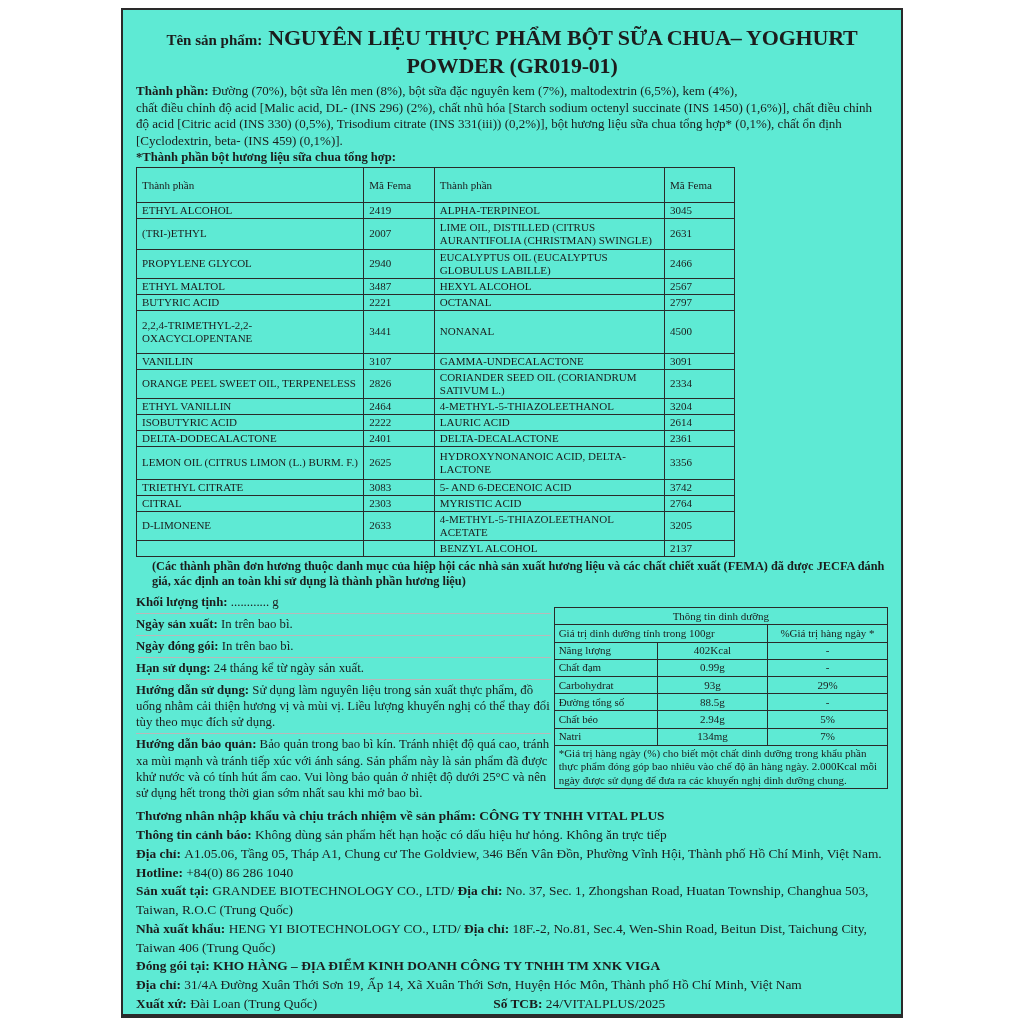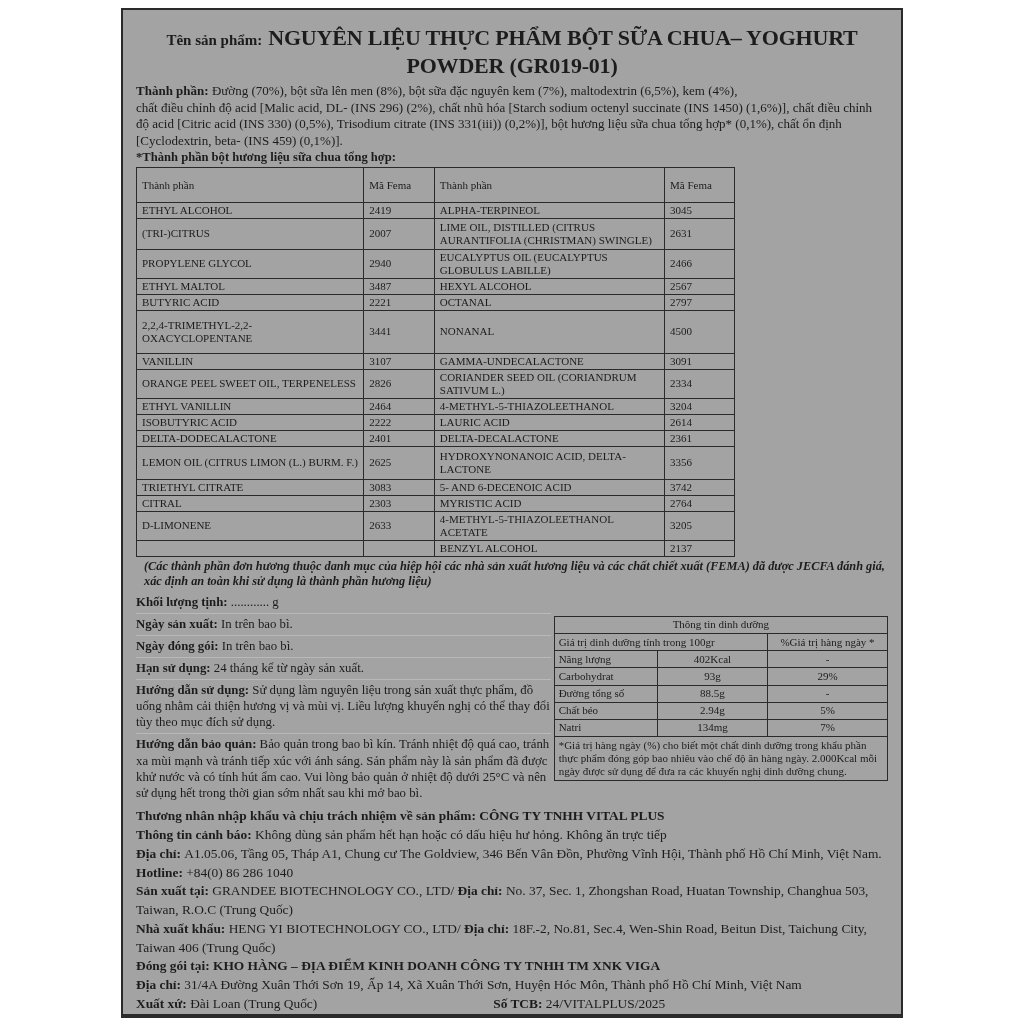--- a/index.html
+++ b/index.html
@@ -4,21 +4,21 @@
 <style>
   html,body{margin:0;padding:0;}
   body{
     width:1024px;height:1024px;background:#ffffff;position:relative;
     font-family:"Liberation Serif","DejaVu Serif",serif;color:#1c1c1c;
     -webkit-font-smoothing:antialiased;
   }
   .page{
     position:absolute;left:121px;top:8px;width:782px;height:1010px;
     border:2px solid #2a2a2a;border-bottom-width:4px;box-sizing:border-box;
-    padding:10px 13px 6px 13px;overflow:hidden;background:#a3a3a3;
+    padding:10px 13px 6px 13px;overflow:hidden;background:#5eead4;
   }
   .b{font-weight:bold;}
   
   .title-block{text-align:center;margin:4px 0 4px 0;line-height:1.25;}
   .t-label{font-size:15px;font-weight:bold;margin-right:6px;}
   .t-big{font-size:22px;font-weight:bold;letter-spacing:-0.2px;}
   
   .ingredients{margin:2px 0 0 0;font-size:13px;line-height:1.27;text-align:left;}
   .pre{white-space:pre-line;}
   .subtitle{font-size:12.6px;margin:1px 0 2px 0;}
@@ -26,21 +26,21 @@
   table.fema{border-collapse:collapse;width:599px;font-size:11px;line-height:1.18;table-layout:fixed;}
   table.fema th, table.fema td{
     border:1.6px solid #2a2a2a;padding:1px 5px;text-align:left;vertical-align:middle;
     font-weight:normal;overflow:hidden;
   }
   table.fema thead th{height:32px;}
   table.fema tbody tr:nth-child(6) td{height:40px;}
   table.fema tbody tr:nth-child(2) td{height:28px;}
   table.fema tbody tr:nth-child(12) td{height:30px;}
   
-  .note{font-style:italic;font-weight:600;font-size:12.3px;line-height:1.25;margin:2px 0 3px 8px;}
+  .note{font-weight:600;font-size:12.3px;line-height:1.25;margin:2px 0 3px 16px;}
   
   .middle{display:flex;align-items:center;}
   .info-col{width:418px;font-size:12.8px;line-height:1.28;margin-right:3px;}
   .info-row{padding:2px 0 2.5px 0;border-bottom:1px solid #b9b9b9;}
   .info-row:last-child{border-bottom:none;}
   table.nutri{border-collapse:collapse;width:337px;font-size:11px;line-height:1.2;table-layout:fixed;margin-left:auto;}
   table.nutri td{border:1.6px solid #2a2a2a;padding:1.5px 4px;vertical-align:middle;}
   td.c{text-align:center;}
   td.nutri-title{text-align:center;}
   
@@ -84,21 +84,21 @@
         </tr>
     </thead>
     <tbody>
         <tr>
           <td>ETHYL ALCOHOL</td>
           <td>2419</td>
           <td>ALPHA-TERPINEOL</td>
           <td>3045</td>
         </tr>
         <tr>
-          <td>(TRI-)CITRUS</td>
+          <td>(TRI-)ETHYL</td>
           <td>2007</td>
           <td>LIME OIL, DISTILLED (CITRUS AURANTIFOLIA (CHRISTMAN) SWINGLE)</td>
           <td>2631</td>
         </tr>
         <tr>
           <td>PROPYLENE GLYCOL</td>
           <td>2940</td>
           <td>EUCALYPTUS OIL (EUCALYPTUS GLOBULUS LABILLE)</td>
           <td>2466</td>
         </tr>
@@ -207,20 +207,25 @@
           <tr>
             <td colspan="2">Giá trị dinh dưỡng tính trong 100gr</td>
             <td class="c">%Giá trị hàng ngày *</td>
           </tr>
           <tr>
             <td>Năng lượng</td>
             <td class="c">402Kcal</td>
             <td class="c">-</td>
           </tr>
           <tr>
+            <td>Chất đạm</td>
+            <td class="c">0.99g</td>
+            <td class="c">-</td>
+          </tr>
+          <tr>
             <td>Carbohydrat</td>
             <td class="c">93g</td>
             <td class="c">29%</td>
           </tr>
           <tr>
             <td>Đường tổng số</td>
             <td class="c">88.5g</td>
             <td class="c">-</td>
           </tr>
           <tr>

